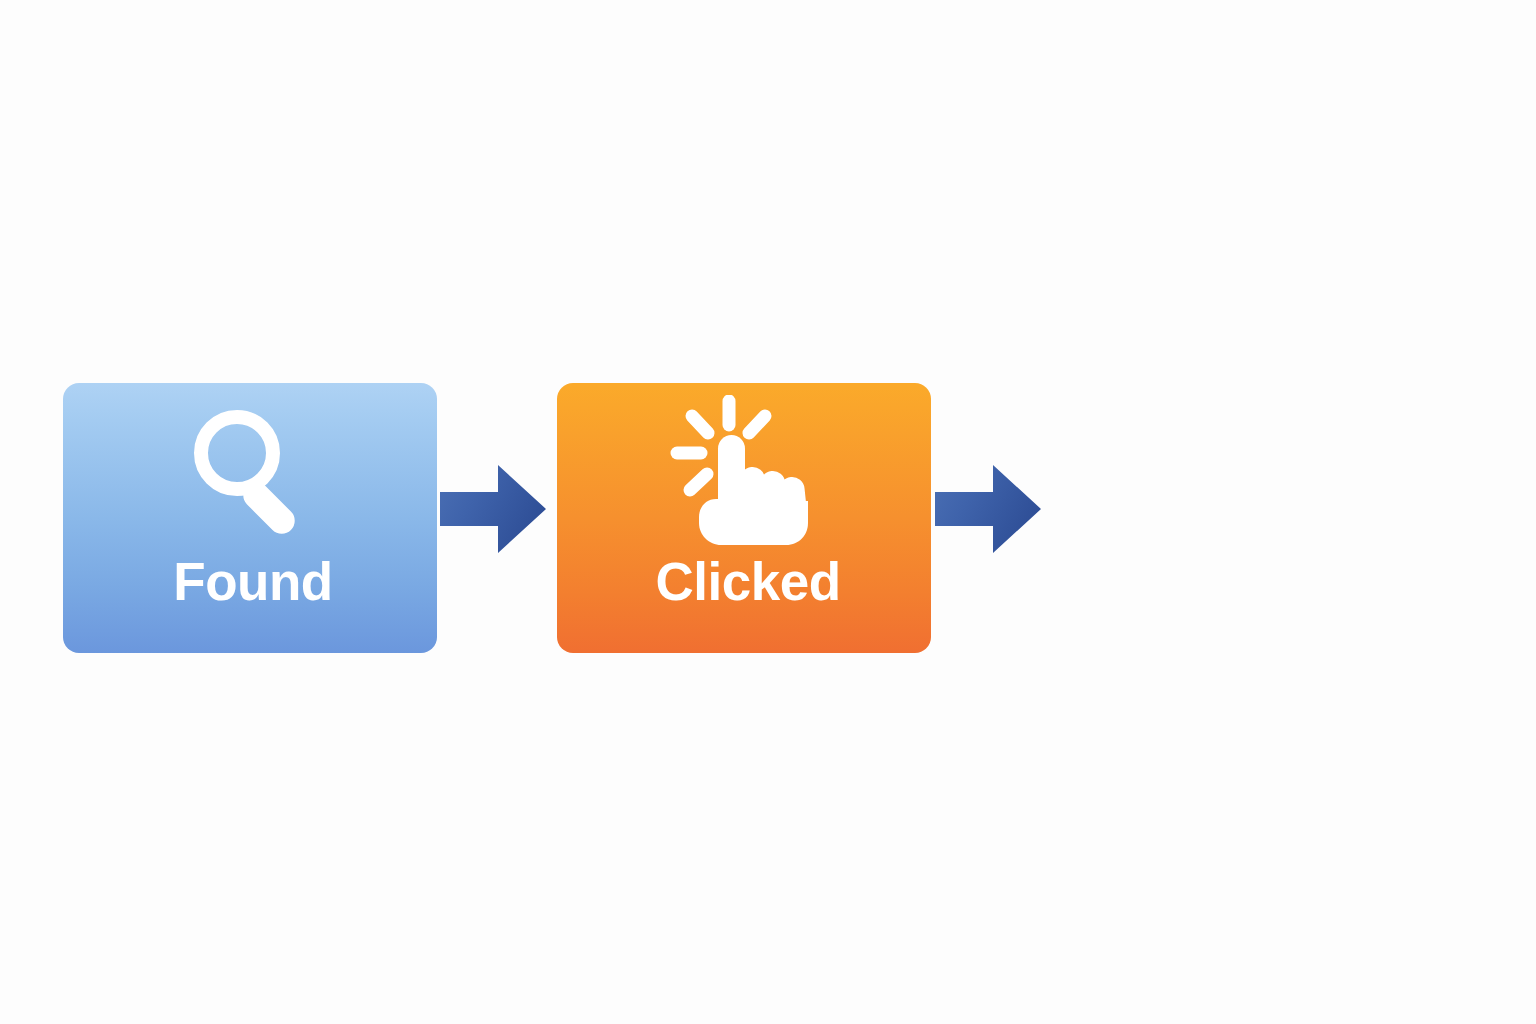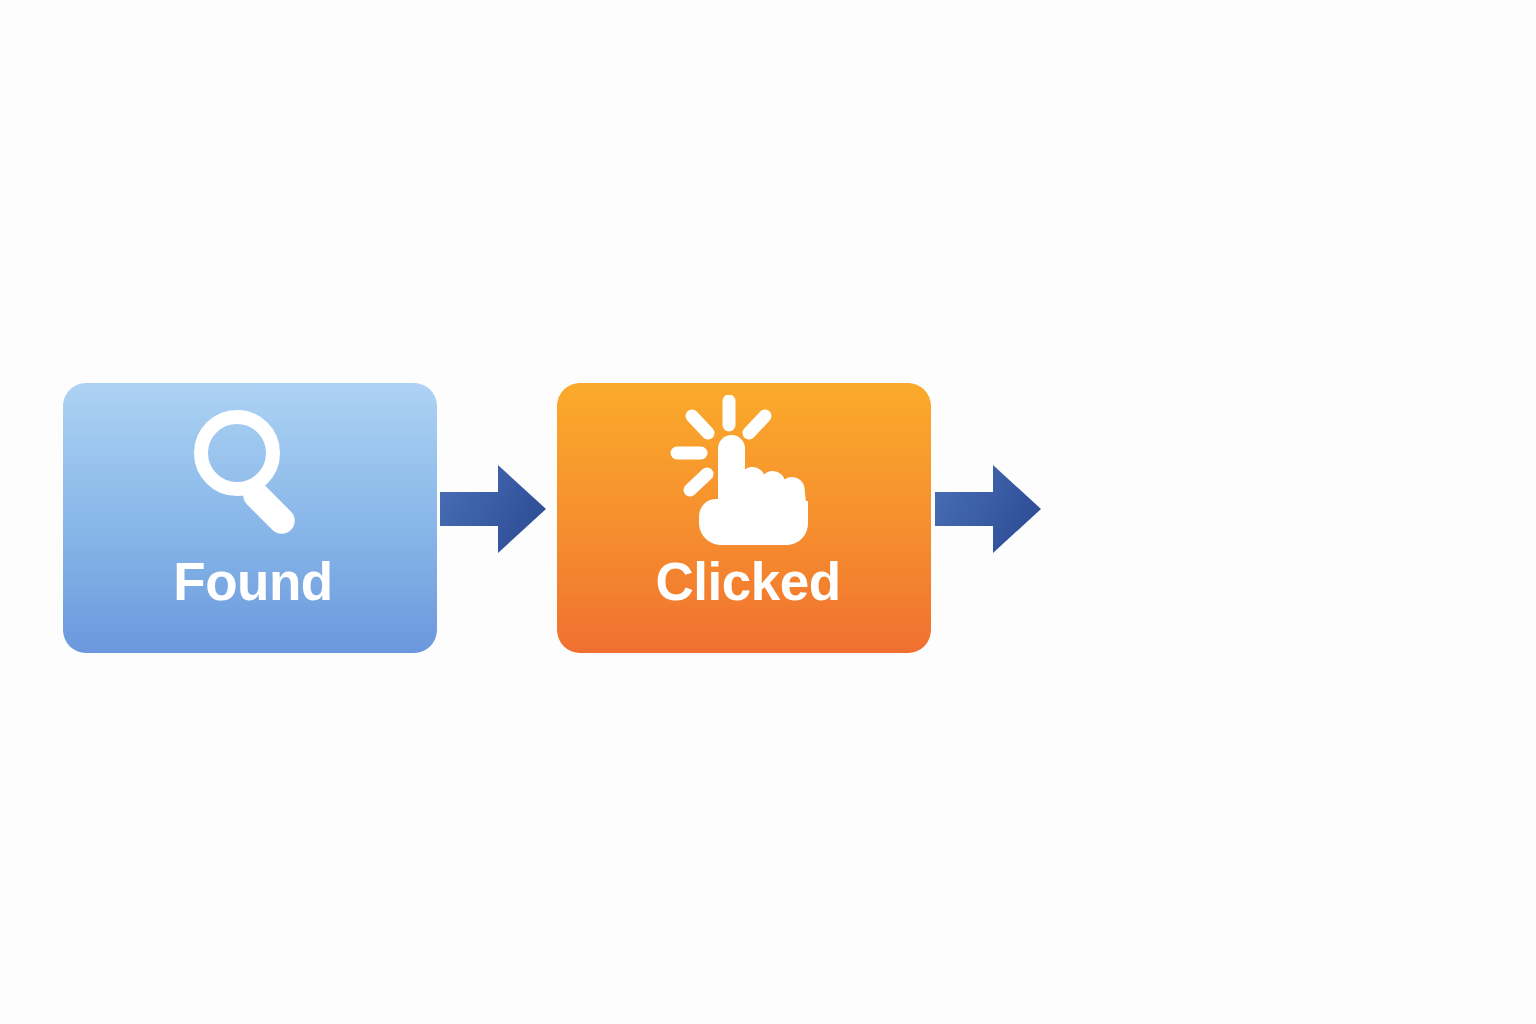--- a/index.html
+++ b/index.html
@@ -30,21 +30,21 @@
     top: 383px;
     width: 1536px;
     height: 270px;
   }
 
   
   .card {
     position: absolute;
     top: 0;
     height: 270px;
-    border-radius: 23px;
+    border-radius: 16px;
     box-sizing: border-box;
     display: flex;
     flex-direction: column;
     align-items: center;
     justify-content: flex-start;
     overflow: hidden;
   }
 
   .card-found {
     left: 63px;

